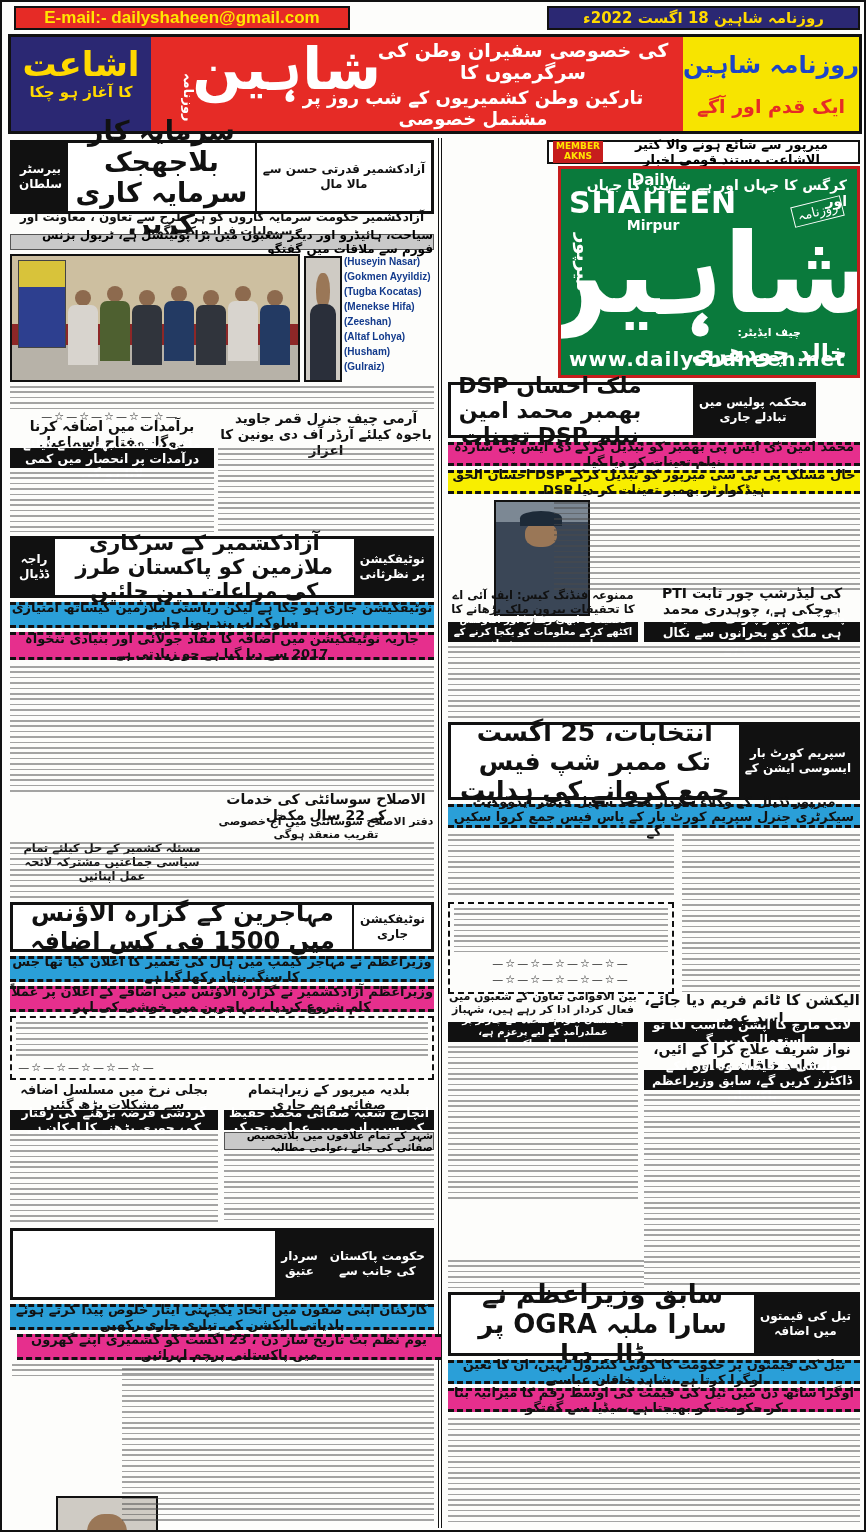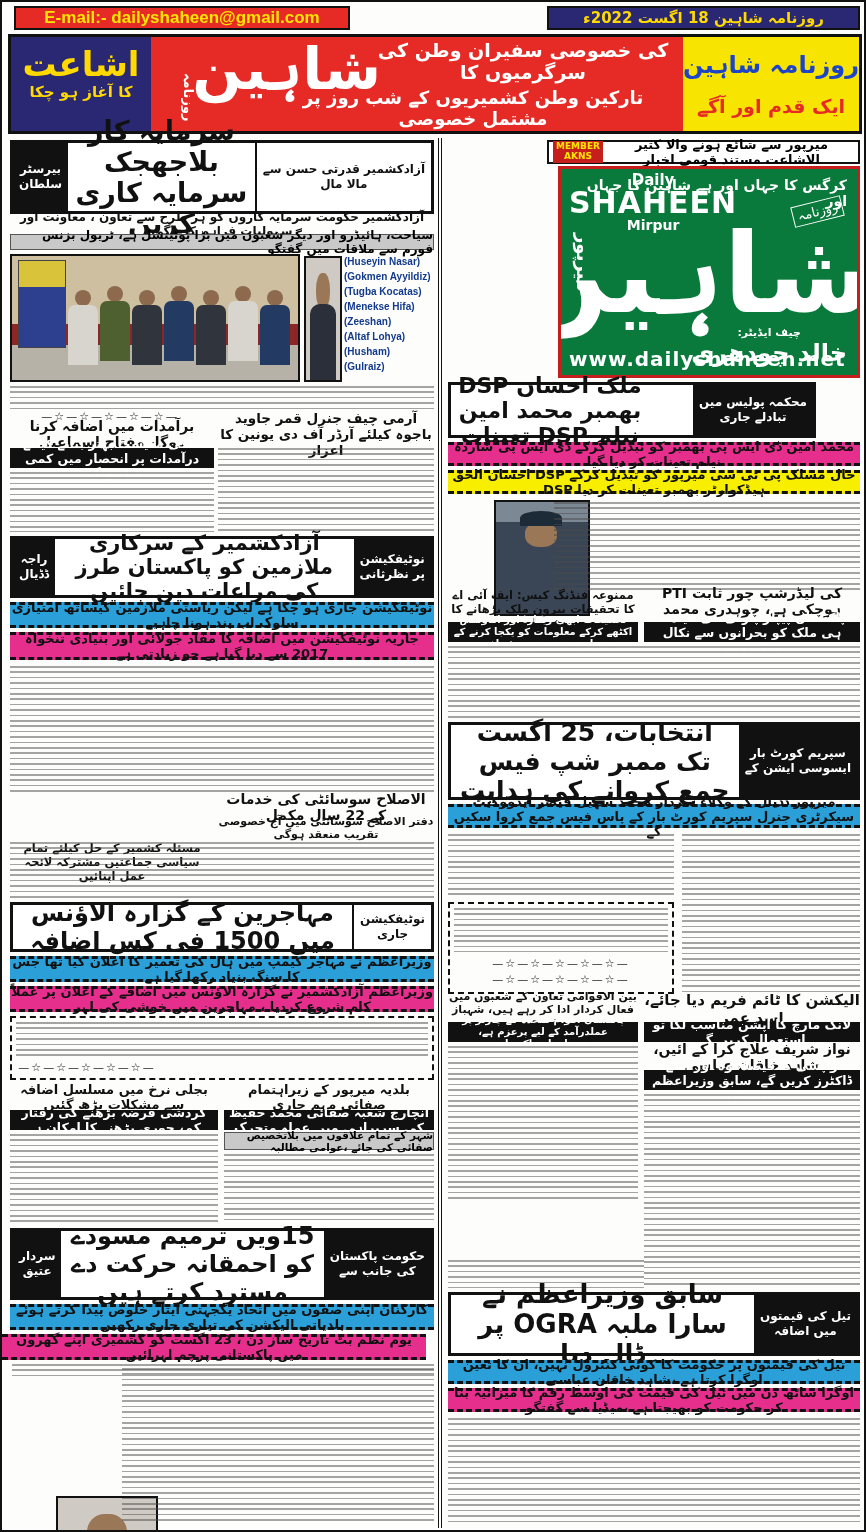--- a/index.html
+++ b/index.html
@@ -270,26 +270,25 @@
   <div class="abs bhead" style="left:8px;top:1108px;width:208px;height:20px;">گردشی قرضہ بڑھنے کی رفتار کم، چوری بڑھنے کا امکان ہے</div>
   <div class="abs graybar rtl" style="left:222px;top:1130px;width:210px;height:18px;font-size:10.5px;">شہر کے تمام علاقوں میں بلاتخصیص صفائی کی جائے ،عوامی مطالبہ</div>
   <div class="abs ft" style="left:222px;top:1152px;width:210px;height:70px;"></div>
   <div class="abs ft" style="left:8px;top:1132px;width:208px;height:90px;"></div>
 
   <div class="abs banner" style="left:8px;top:1226px;width:424px;height:72px;">
     <div class="kick">
         <span>حکومت پاکستان</span>
         <span>کی جانب سے</span>
       </div>
-    <div class="head rtl" style="font-size:24px;">15ویں ترمیم مسودے کو احمقانہ حرکت دے مسترد کرتے ہیں</div>
     <div class="tag">
         <span>سردار</span>
         <span>عتیق</span>
       </div>
   </div>
   <div class="abs hbar blue" style="left:8px;top:1302px;width:424px;height:26px;">کارکنان اپنی صفوں میں اتحاد یکجہتی ایثار خلوص پیدا کرتے ہوئے بلدیاتی الیکشن کی تیاری جاری رکھیں</div>
-  <div class="abs hbar pink" style="left:0;top:1332px;width:424px;height:26px;">یوم نظم بٹ تاریخ ساز دن ، 23 اگست کو کشمیری اپنے گھروں میں پاکستانی پرچم لہرائیں</div>
+  <div class="abs hbar pink" style="left:15px;top:1332px;width:424px;height:26px;">یوم نظم بٹ تاریخ ساز دن ، 23 اگست کو کشمیری اپنے گھروں میں پاکستانی پرچم لہرائیں</div>
 
   <div class="abs man" style="left:10px;top:1378px;width:102px;height:136px;"></div>
   <div class="abs ft" style="left:120px;top:1366px;width:312px;height:156px;"></div>
   <div class="abs ft" style="left:10px;top:1362px;width:422px;height:12px;"></div>
 
 </div>
 
 </body></html>

